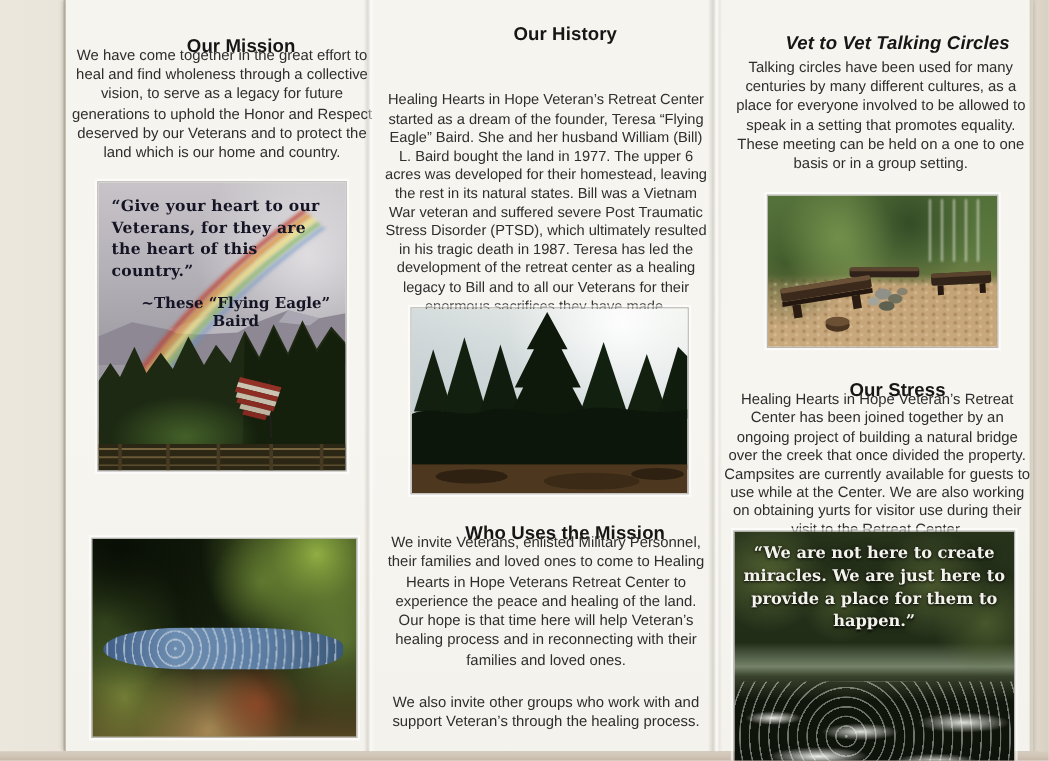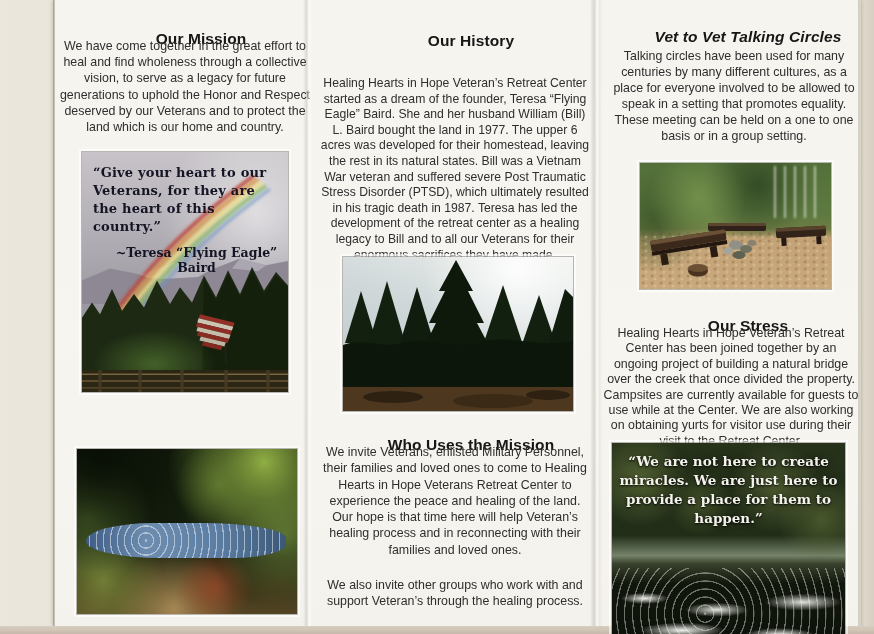--- a/index.html
+++ b/index.html
@@ -152,30 +152,30 @@
         <line x1="18" y1="258" x2="18" y2="284"></line>
           <line x1="58" y1="258" x2="58" y2="284"></line>
         <line x1="100" y1="258" x2="100" y2="284"></line>
           <line x1="144" y1="258" x2="144" y2="284"></line>
         <line x1="186" y1="258" x2="186" y2="284"></line>
       </g>
     </svg>
 
     <figcaption class="photo-quote">
       <div class="pq-text">“Give your heart to our Veterans, for they are the heart of this country.”</div>
-      <div class="pq-attr">~Teresa “Flying Eagle” Baird</div>
+      <div class="pq-attr">~These “Flying Eagle” Baird</div>
     </figcaption>
   </figure>
 
   <figure class="photo" style="left:77px;top:449px;width:220px;height:165px;margin:0;">
     <div class="lake-base"></div>
     <div class="lake-water"></div>
   </figure>
 
-  <h2 class="title" style="left:322px;top:16px;width:266px;">Our History</h2>
+  <h2 class="title" style="left:322px;top:4px;width:266px;">Our History</h2>
   <p class="body b-history" style="left:318px;top:41px;width:274px;">Healing Hearts in Hope Veteran’s Retreat Center started as a dream of the founder, Teresa “Flying Eagle” Baird. She and her husband William (Bill) L. Baird bought the land in 1977. The upper 6 acres was developed for their homestead, leaving the rest in its natural states. Bill was a Vietnam War veteran and suffered severe Post Traumatic Stress Disorder (PTSD), which ultimately resulted in his tragic death in 1987. Teresa has led the development of the retreat center as a healing legacy to Bill and to all our Veterans for their enormous sacrifices they have made.</p>
 
   <figure class="photo" style="left:343px;top:257px;width:230px;height:154px;margin:0;">
     <div class="trees-sky"></div>
     <svg viewBox="0 0 230 154" preserveAspectRatio="none">
 
       <polygon points="18,34 2,86 34,86" fill="#13200f"></polygon>
       <polygon points="44,24 24,92 64,92" fill="#122010"></polygon>
       <polygon points="74,30 54,96 94,96" fill="#101d0e"></polygon>
       <polygon points="160,28 138,94 182,94" fill="#122010"></polygon>

